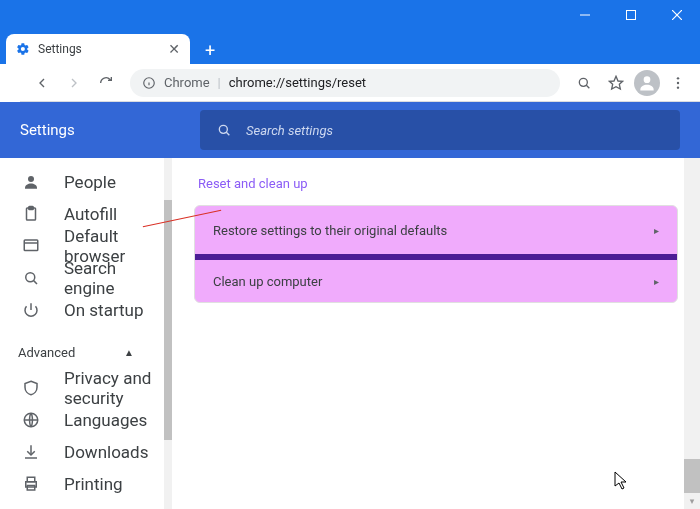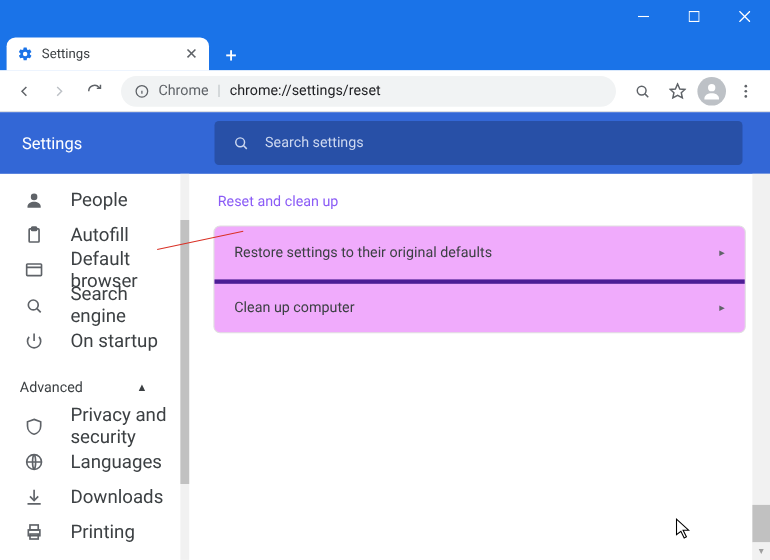--- a/index.html
+++ b/index.html
@@ -9,47 +9,47 @@
   .win-btn { width: 46px; height: 30px; display: flex; align-items: center; justify-content: center; color: #fff; }
   .win-btn svg { width: 10px; height: 10px; }
   
   .tabstrip { height: 34px; background: #1a73e8; display: flex; align-items: flex-end; padding-left: 6px; }
   .tab { background: #fff; height: 30px; width: 184px; border-radius: 8px 8px 0 0; display: flex; align-items: center; padding: 0 10px; gap: 8px; font-size: 12px; color: #3c4043; }
   .tab .gear { color: #1a73e8; }
   .tab-title { flex: 1; white-space: nowrap; overflow: hidden; text-overflow: ellipsis; }
   .tab .close { color: #5f6368; font-size: 14px; }
   .newtab { width: 28px; height: 28px; display: flex; align-items: center; justify-content: center; color: #fff; margin-left: 6px; font-size: 18px; }
   
-  .toolbar { height: 38px; background: #fff; border-bottom: 1px solid #dadce0; display: flex; align-items: center; padding: 12px 8px; gap: 4px; }
+  .toolbar { height: 38px; background: #fff; border-bottom: 1px solid #dadce0; display: flex; align-items: center; padding: 12px 8px; gap: 4px; margin-left: 20px; }
   .tbtn { width: 28px; height: 28px; display: flex; align-items: center; justify-content: center; color: #5f6368; border-radius: 50%; }
   .tbtn.disabled { color: #bdc1c6; }
   .omnibox { flex: 1; height: 28px; background: #f1f3f4; border-radius: 14px; display: flex; align-items: center; padding: 0 12px; gap: 8px; margin: 0 6px; font-size: 13px; color: #5f6368; }
   .omni-origin { color: #5f6368; }
   .omni-divider { color: #bdc1c6; }
   .omni-url { color: #202124; }
   .avatar { width: 26px; height: 26px; border-radius: 50%; background: #bdc1c6; display: flex; align-items: center; justify-content: center; }
   
   .app-header { height: 56px; background: #3367d6; display: flex; align-items: center; padding-left: 20px; color: #fff; }
   .app-title { font-size: 15px; width: 170px; }
-  .search-wrap { flex: 1; display: flex; justify-content: center; padding-right: 20px; }
+  .search-wrap { flex: 1; display: flex; justify-content: flex-end; padding-right: 20px; font-style: italic; }
   .search-box { background: #2850a7; height: 40px; width: 480px; border-radius: 4px; display: flex; align-items: center; padding: 0 16px; gap: 14px; color: #cdd8f0; font-size: 13px; }
   
   .content { display: flex; height: calc(509px - 30px - 34px - 38px - 56px); }
   .sidebar-wrap { position: relative; width: 172px; border-right: none; }
   .sidebar { width: 164px; height: 100%; overflow: hidden; padding-top: 8px; }
   .sb-item { display: flex; align-items: center; height: 32px; padding-left: 22px; gap: 24px; font-size: 17px; color: #3c4043; }
   .sb-item .ic { width: 18px; color: #5f6368; display: flex; align-items: center; justify-content: center; }
   .sb-section { display: flex; align-items: center; justify-content: space-between; height: 40px; padding: 0 30px 0 18px; font-size: 13px; color: #3c4043; margin-top: 6px; }
   .sidebar-scroll { position: absolute; right: 0; top: 0; width: 8px; height: 100%; background: #f1f1f1; }
   .sidebar-thumb { position: absolute; right: 0; top: 42px; width: 8px; height: 240px; background: #c1c1c1; border-radius: 0; }
   .main { flex: 1; position: relative; padding: 18px 22px; }
   .section-title { font-size: 13px; color: #8b5cf6; margin-bottom: 14px; padding-left: 4px; }
   .card { border: 1px solid #e0e0e0; border-radius: 6px; background: #f0abfc; }
   .row { height: 48px; display: flex; align-items: center; justify-content: space-between; padding: 0 18px; font-size: 13px; color: #3c4043; }
-  .row + .row { border-top: 4px solid #4c1d95; }
+  .row + .row { border-top: 6px solid #4c1d95; }
   .chev { color: #5f6368; font-size: 10px; }
   .main-scroll { position: absolute; right: 0; top: 0; width: 16px; height: 100%; background: #f1f1f1; }
   .main-thumb { position: absolute; right: 0; bottom: 16px; width: 16px; height: 34px; background: #c1c1c1; }
   .main-arrow { position: absolute; right: 0; bottom: 0; width: 16px; height: 16px; display:flex; align-items:center; justify-content:center; color:#9e9e9e; font-size:9px; background:#f1f1f1;}
   .red-line { position: absolute; width: 80px; height: 1px; background: #d93025; transform: rotate(-12deg); top: 60px; left: -30px; pointer-events: none; }
   .cursor { position: absolute; bottom: 18px; right: 70px; pointer-events:none; }
   svg { display: block; }
 </style>
 </head>
 <body>

